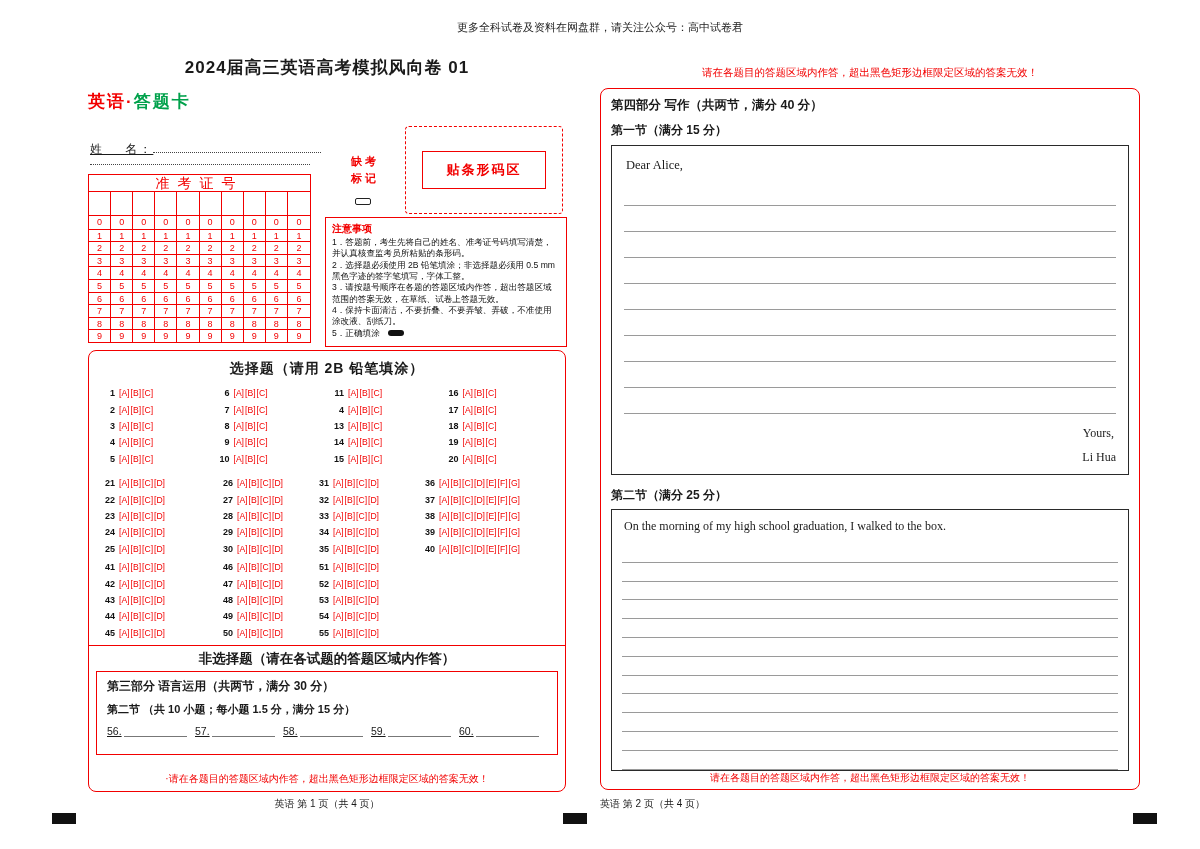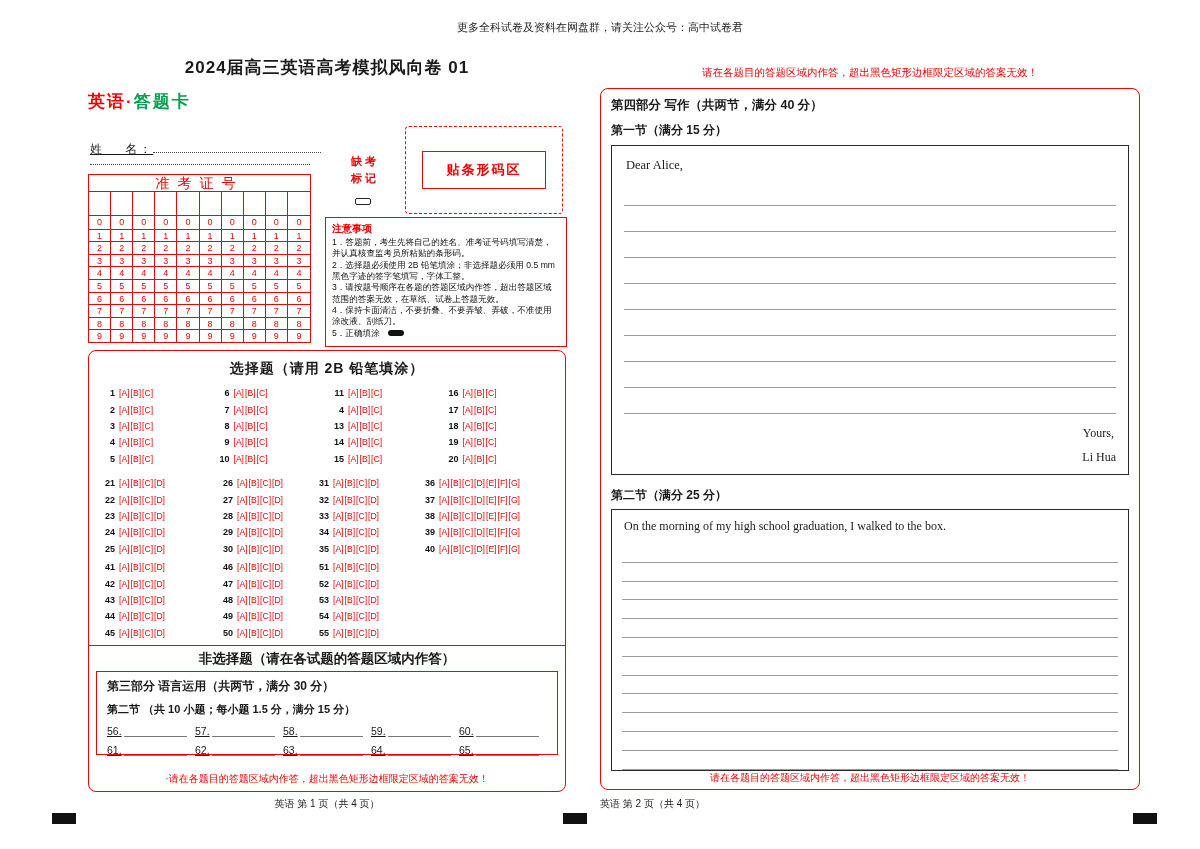--- a/index.html
+++ b/index.html
@@ -700,42 +700,20 @@
             </span>
             <span class="blank-item">
               <span class="blank-num">59.</span>
               <span class="blank-line"></span>
             </span>
             <span class="blank-item">
               <span class="blank-num">60.</span>
               <span class="blank-line"></span>
             </span>
           </div>
-          <div class="blank-row">
-            <span class="blank-item">
-              <span class="blank-num">61.</span>
-              <span class="blank-line"></span>
-            </span>
-            <span class="blank-item">
-              <span class="blank-num">62.</span>
-              <span class="blank-line"></span>
-            </span>
-            <span class="blank-item">
-              <span class="blank-num">63.</span>
-              <span class="blank-line"></span>
-            </span>
-            <span class="blank-item">
-              <span class="blank-num">64.</span>
-              <span class="blank-line"></span>
-            </span>
-            <span class="blank-item">
-              <span class="blank-num">65.</span>
-              <span class="blank-line"></span>
-            </span>
-          </div>
         </div>
     </div>
     <div class="choice-footer-warning">·请在各题目的答题区域内作答，超出黑色矩形边框限定区域的答案无效！</div>
   </div>
 
   <div class="page1-footer">英语  第 1 页（共 4 页）</div>
 
   <div class="warning-top-right">请在各题目的答题区域内作答，超出黑色矩形边框限定区域的答案无效！</div>
 
   <div class="right-box">

